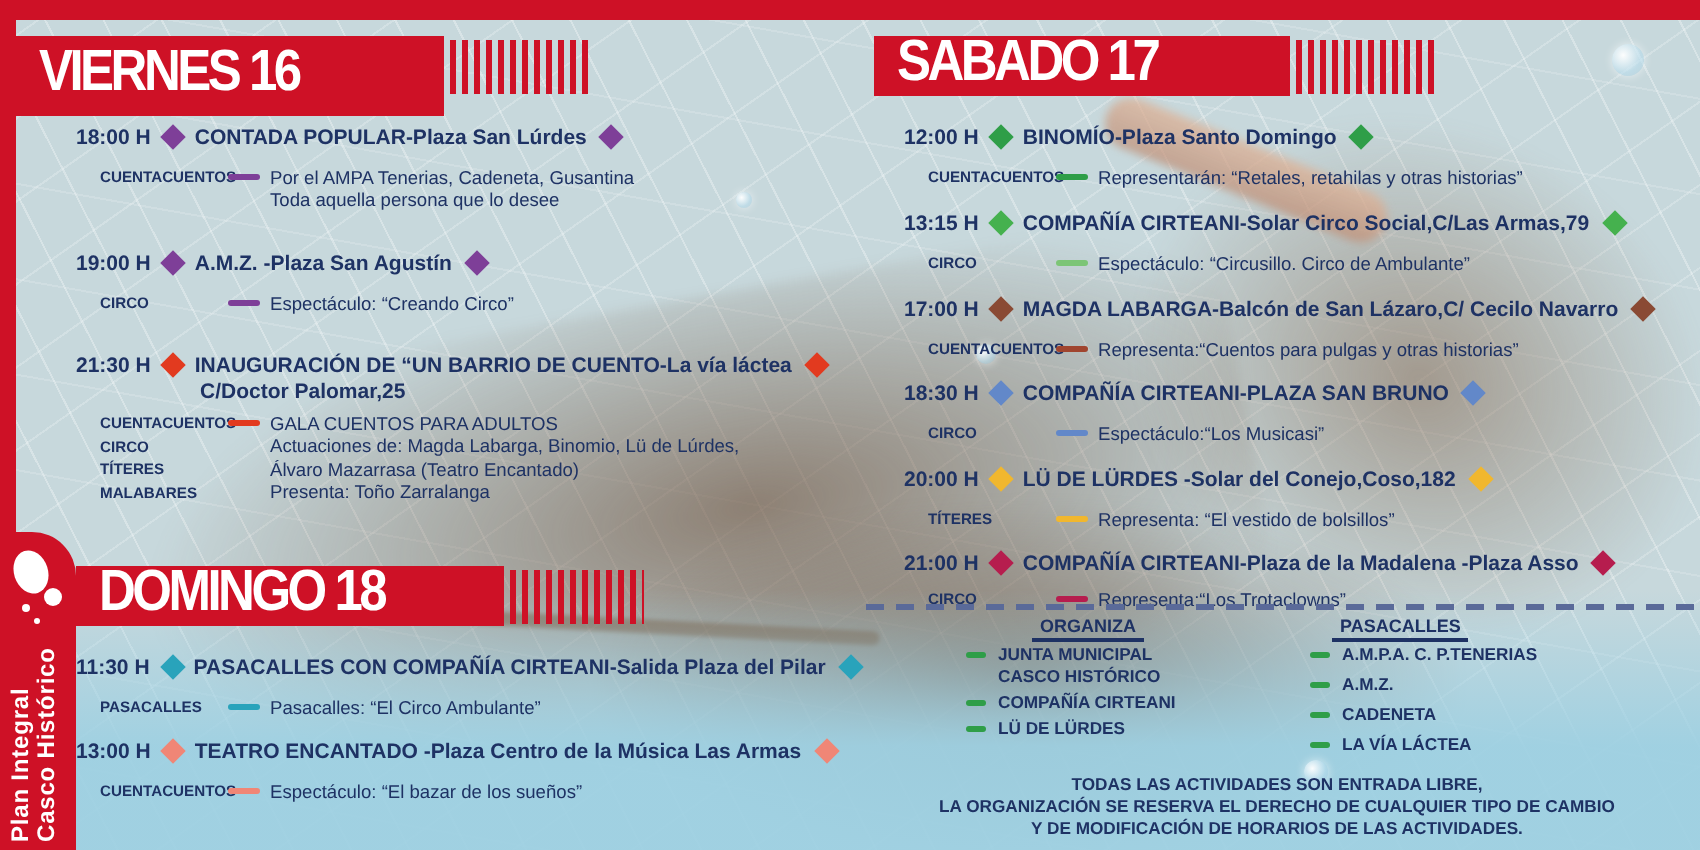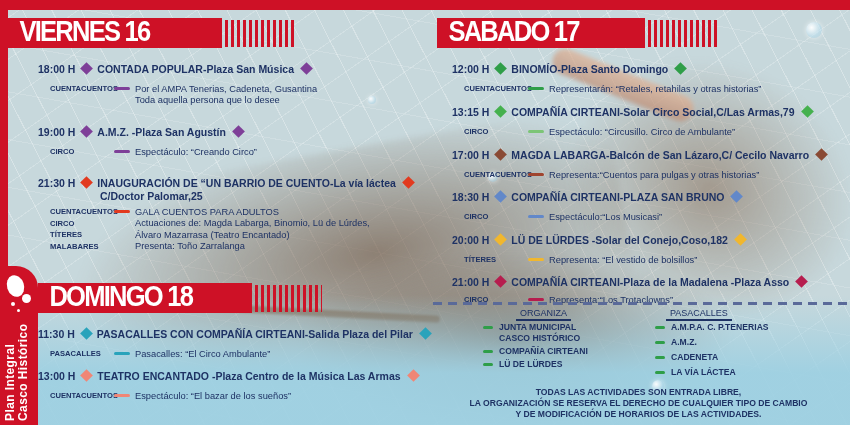--- a/index.html
+++ b/index.html
@@ -62,21 +62,21 @@
   .sub{margin-left:62px;font-weight:bold;font-size:10.5px;height:13px;display:flex;align-items:center;}
   .rows{margin-top:8px;}
   .row{display:flex;align-items:center;height:11.5px;padding-left:12px;white-space:nowrap;}
   .lbl{width:64px;font-size:7.6px;font-weight:bold;flex:0 0 auto;}
   .dash{width:16px;height:3px;border-radius:2px;margin-right:5px;flex:0 0 auto;background:transparent;}
   .txt{font-size:9.3px;font-weight:normal;}
 
   
   .divider{position:absolute;left:433px;top:302px;width:414px;height:3px;z-index:7;
     background:repeating-linear-gradient(90deg,#5a6a99 0 9px, transparent 9px 15px);}
-  .cred-h{position:absolute;z-index:7;font-size:9px;font-weight:normal;color:var(--navy);
+  .cred-h{position:absolute;z-index:7;font-size:9px;font-weight:bold;color:var(--navy);
     border-bottom:2px solid var(--navy);padding:0 4px 1px 4px;}
   .cred-col{position:absolute;z-index:7;width:190px;}
   .cred-item{display:flex;margin-bottom:2px;}
   .cred-bullet{width:10px;height:3px;border-radius:2px;margin:4px 6px 0 0;flex:0 0 auto;}
   .cred-lines{font-size:8.6px;font-weight:bold;color:var(--navy);line-height:11px;}
   .footer{position:absolute;left:437px;top:387px;width:403px;z-index:7;text-align:center;
     font-size:8.6px;font-weight:bold;color:var(--navy);line-height:11px;}
 </style>
 </head>
 <body>
@@ -103,40 +103,40 @@
         <div class="ball"></div>
         <div class="dot1"></div>
         <div class="dot2"></div>
     </div>
   </div>
   <div class="side-text">
     <div>Plan Integral</div>
     <div>Casco Histórico</div>
   </div>
 
-  <div class="banner" style="left:8px;top:18px;width:214px;height:30px">
+  <div class="banner" style="left:8px;top:18px;width:214px;height:40px">
     <span class="banner-text">VIERNES 16</span>
   </div>
   <div class="stripes" style="left:225px;top:20px;width:71px;height:27px"></div>
 
   <div class="banner" style="left:437px;top:18px;width:208px;height:30px">
     <span class="banner-text">SABADO 17</span>
   </div>
   <div class="stripes" style="left:648px;top:20px;width:70px;height:27px"></div>
 
   <div class="banner" style="left:38px;top:283px;width:214px;height:30px">
     <span class="banner-text">DOMINGO 18</span>
   </div>
   <div class="stripes" style="left:255px;top:285px;width:67px;height:27px"></div>
 
   <div class="ev" style="left:38px;top:62px">
     <div class="ev-head">
       <span class="time">18:00 H</span>
       <span class="dmd" style="background: rgb(126, 63, 152);"></span>
-      <span class="ttl">CONTADA POPULAR-Plaza San Música</span>
+      <span class="ttl">CONTADA POPULAR-Plaza San Lúrdes</span>
       <span class="dmd end" style="background: rgb(126, 63, 152);"></span>
     </div>
     <div class="rows">
       <div class="row">
         <span class="lbl">CUENTACUENTOS</span>
         <span class="dash" style="background: rgb(126, 63, 152);"></span>
         <span class="txt">Por el AMPA Tenerias, Cadeneta, Gusantina</span>
       </div>
       <div class="row">
         <span class="lbl"></span>

